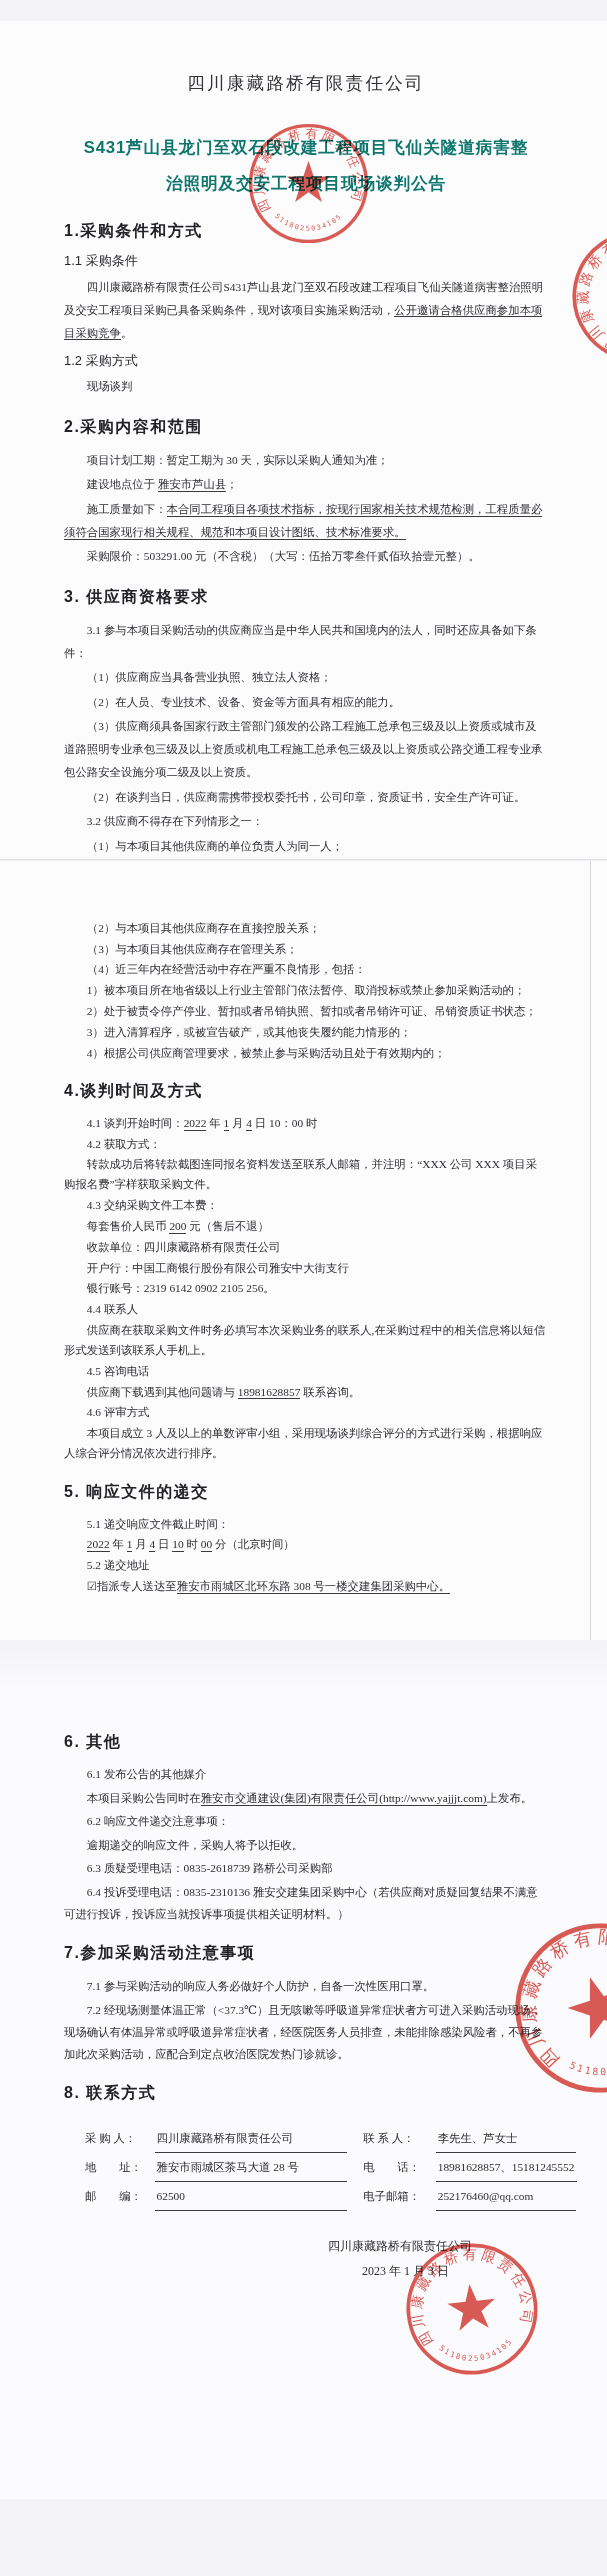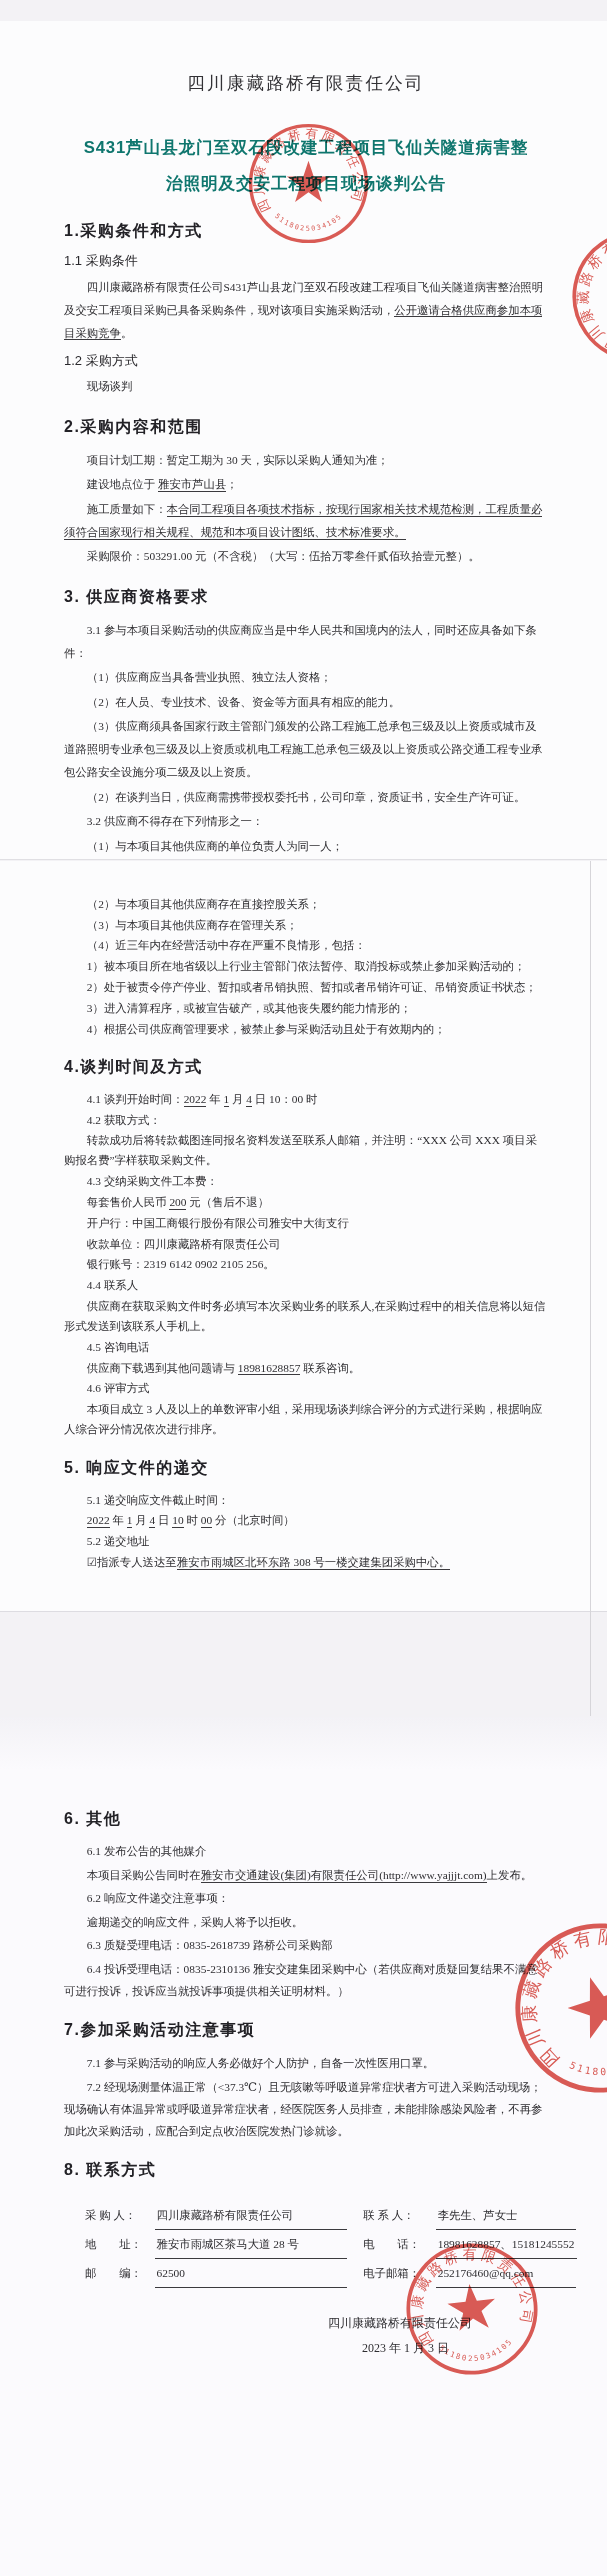--- a/index.html
+++ b/index.html
@@ -1,21 +1,21 @@
 <!DOCTYPE html>
 <html style="font-size:12px"><head>
 <meta charset="utf-8">
 <style>
   html,body{margin:0;padding:0;background:#e9e8ec;}
   #doc{position:relative;width:607px;height:2576px;background:#f3f2f5;overflow:hidden;
        font-family:"Liberation Serif","DejaVu Serif",serif;color:#2e2d31;}
   .page{position:absolute;left:0;width:607px;background:#fcfcfd;box-sizing:border-box;}
   #page1{top:21px;height:839px;padding:50px 59px 0 64px;border-bottom:0.8px solid #e0dfe3;}
-  #page2{top:861px;height:751px;padding:32px 59px 0 64px;border-bottom:0.8px solid #dddce1;}
-  #page3{top:1717px;height:859px;padding:73px 59px 0 64px;
+  #page2{top:861px;height:855px;padding:56px 59px 0 64px;border-bottom:0.8px solid #dddce1;}
+  #page3{top:1640px;height:859px;padding:73px 59px 0 64px;
          background:linear-gradient(#f3f2f6,#fbfafd 53px);}
   .page-edge{position:absolute;right:16px;top:861px;height:855px;width:1.5px;background:#d6d5d9;}
   .smudge{position:absolute;background:#c9c7cc;filter:blur(4.6px);opacity:.45;border-radius:50%;}
 
   
   .doc-company{text-align:center;font-size:17.5px;letter-spacing:2.3px;line-height:24px;margin:0 0 35px 0;color:#333236;}
   .doc-title{text-align:center;font-family:"Liberation Sans","DejaVu Sans",sans-serif;
              font-weight:bold;font-size:16.7px;line-height:36px;letter-spacing:0.8px;color:#0f766e;}
 
   
@@ -94,22 +94,22 @@
         <div class="blk p"><span>1）被本项目所在地省级以上行业主管部门依法暂停、取消投标或禁止参加采购活动的；</span></div>
         <div class="blk p"><span>2）处于被责令停产停业、暂扣或者吊销执照、暂扣或者吊销许可证、吊销资质证书状态；</span></div>
         <div class="blk p"><span>3）进入清算程序，或被宣告破产，或其他丧失履约能力情形的；</span></div>
         <div class="blk p"><span>4）根据公司供应商管理要求，被禁止参与采购活动且处于有效期内的；</span></div>
         <div class="blk h1"><span>4.谈判时间及方式</span></div>
         <div class="blk p"><span>4.1 谈判开始时间：</span><span class="u">2022</span><span> 年 </span><span class="u">1</span><span> 月 </span><span class="u">4</span><span> 日 10：00 时</span></div>
         <div class="blk p"><span>4.2 获取方式：</span></div>
         <div class="blk p"><span>转款成功后将转款截图连同报名资料发送至联系人邮箱，并注明：“XXX 公司 XXX 项目采购报名费”字样获取采购文件。</span></div>
         <div class="blk p"><span>4.3 交纳采购文件工本费：</span></div>
         <div class="blk p"><span>每套售价人民币 </span><span class="u">200</span><span> 元（售后不退）</span></div>
+        <div class="blk p"><span>收款单位：四川康藏路桥有限责任公司</span></div>
         <div class="blk p"><span>开户行：中国工商银行股份有限公司雅安中大街支行</span></div>
-        <div class="blk p"><span>收款单位：四川康藏路桥有限责任公司</span></div>
         <div class="blk p"><span>银行账号：2319 6142 0902 2105 256。</span></div>
         <div class="blk p"><span>4.4 联系人</span></div>
         <div class="blk p"><span>供应商在获取采购文件时务必填写本次采购业务的联系人,在采购过程中的相关信息将以短信形式发送到该联系人手机上。</span></div>
         <div class="blk p"><span>4.5 咨询电话</span></div>
         <div class="blk p"><span>供应商下载遇到其他问题请与 </span><span class="u">18981628857</span><span> 联系咨询。</span></div>
         <div class="blk p"><span>4.6 评审方式</span></div>
         <div class="blk p"><span>本项目成立 3 人及以上的单数评审小组，采用现场谈判综合评分的方式进行采购，根据响应人综合评分情况依次进行排序。</span></div>
         <div class="blk h1"><span>5. 响应文件的递交</span></div>
         <div class="blk p"><span>5.1 递交响应文件截止时间：</span></div>
         <div class="blk p"><span class="u">2022</span><span> 年 </span><span class="u">1</span><span> 月 </span><span class="u">4</span><span> 日 </span><span class="u">10</span><span> 时 </span><span class="u">00</span><span> 分（北京时间）</span></div>

